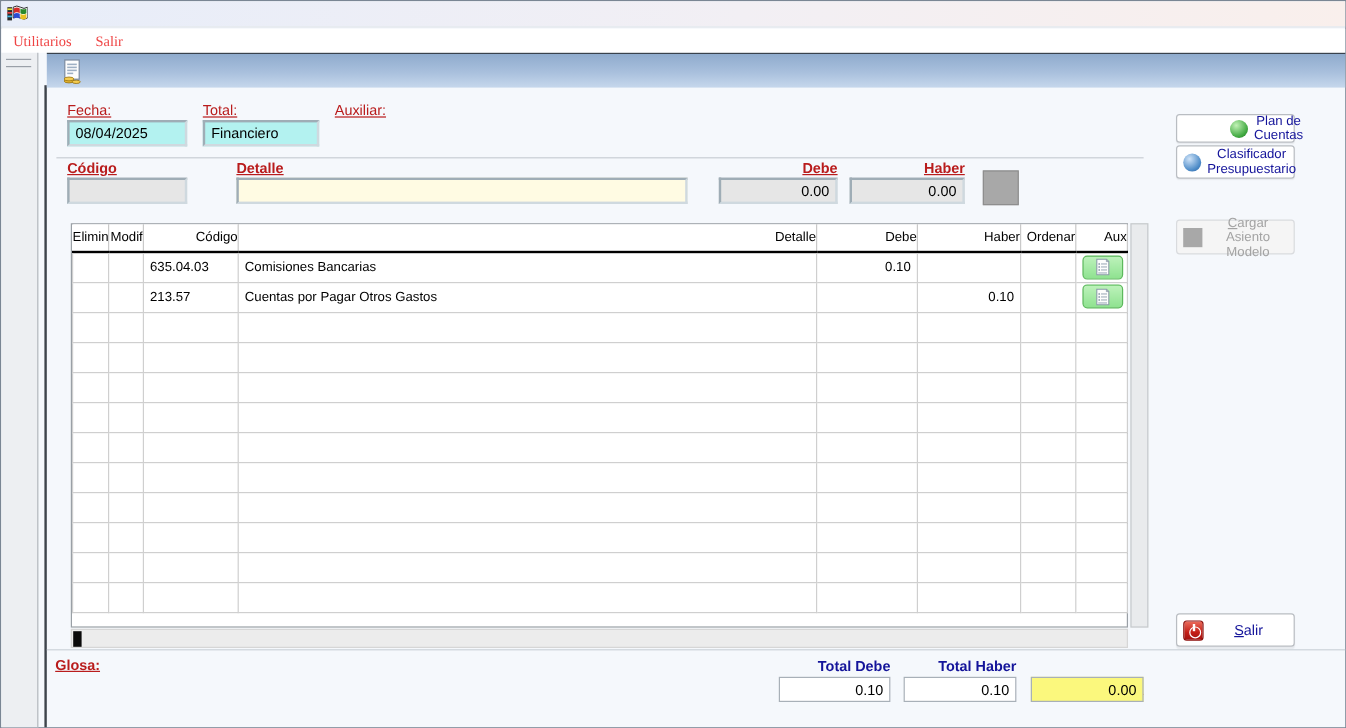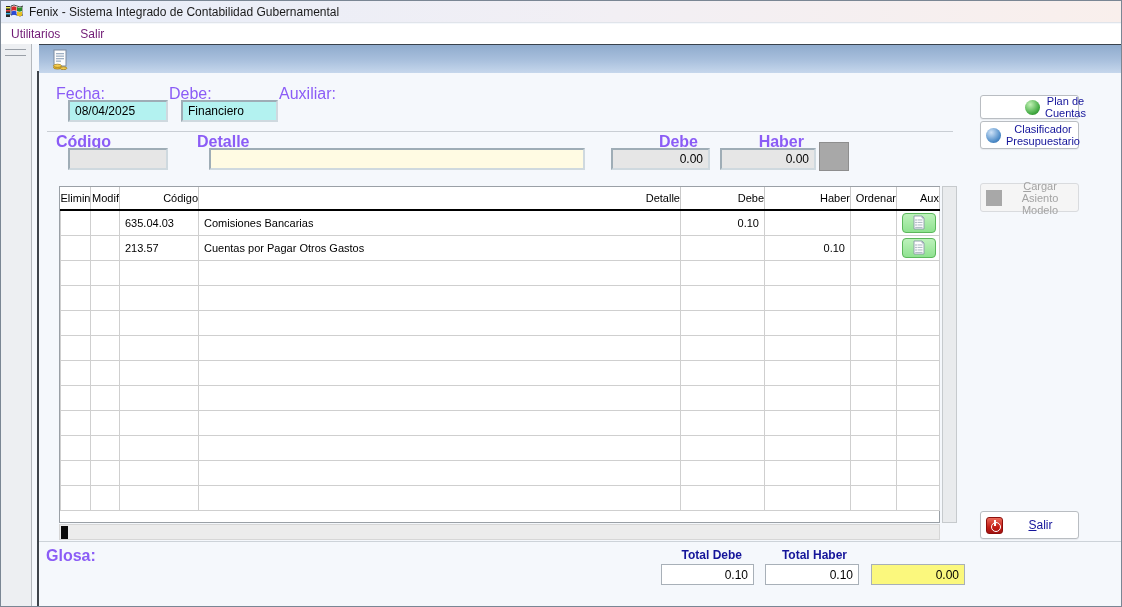--- a/index.html
+++ b/index.html
@@ -15,46 +15,46 @@
     display:flex; align-items:center; padding-left:5px;
     border-bottom:1px solid #e0e4ea;
   }
   .app-icon{ width:17px; height:15px; margin-right:6px; flex:0 0 auto; }
   .window-title{ font-size:12px; color:#1a1a1a; }
   
   .menubar{
     position:absolute; left:0; top:23px; width:1122px; height:20px;
     background:#ffffff; display:flex; align-items:center;
   }
-  .menu-item{ padding:2px 10px; font-size:12px; color:#701a75; cursor:default; }
+  .menu-item{ padding:2px 10px; font-size:12px; color:#ef4444; cursor:default;font-family:Liberation Serif, serif; }
   
   .sidebar{
     position:absolute; left:0; top:43px; width:31px; height:564px;
     background:#edeff2; border-right:1px solid #b4b8bd;
   }
   .splitter-handle{
     position:absolute; left:4px; top:5px; width:21px; height:7px;
     border-top:1px solid #9aa0a8; border-bottom:1px solid #9aa0a8;
   }
   .vdivider{
     position:absolute; left:36px; top:70px; width:2px; height:537px; background:#3e444b;
   }
   
   .toolbar{
     position:absolute; left:38px; top:43px; width:1084px; height:29px;
     background:linear-gradient(180deg,#8fabcd 0%,#a9c0dd 55%,#c6d7ec 100%);
     border-top:1px solid #39424c; display:flex; align-items:center; padding-left:9px;
   }
   .tool-btn{ width:24px; height:24px; display:flex; align-items:center; justify-content:center; border-radius:3px; }
   
-  .lbl{ position:absolute; color:#8b5cf6; font-size:16px; }
+  .lbl{ position:absolute; color:#b91c1c; font-size:12px;text-decoration:underline; }
   .lbl.b{ font-weight:bold; }
   .fld{
     position:absolute; height:22px; border:2px solid; border-color:#9fadb6 #cfd9df #cfd9df #9fadb6;
-    font-size:12px; padding:2px 5px; display:flex; align-items:center; white-space:pre; overflow:hidden;margin-left:12px;
+    font-size:12px; padding:2px 5px; display:flex; align-items:center; white-space:pre; overflow:hidden;
   }
   .fld.cyan{ background:#b3f2f0; }
   .fld.gray{ background:#e6e6e6; }
   .fld.yellow{ background:#fffbe3; }
   .fld.white{ background:#ffffff; }
   .fld.dif{ background:#fbf87d; }
   .fld.num{ justify-content:flex-end; }
   .sep{ position:absolute; height:1px; background:#c9ced4; }
   .blank-sq{
     position:absolute; left:818px; top:141px; width:30px; height:29px;
@@ -137,21 +137,20 @@
       <rect x="0" y="2" width="4" height="11" fill="#2a2a2a"></rect>
       <rect x="0" y="3" width="4" height="1.4" fill="#e8e840"></rect>
       <rect x="0" y="6" width="4" height="1.4" fill="#e84040"></rect>
       <rect x="0" y="9" width="4" height="1.4" fill="#40b8e8"></rect>
       <path d="M5 2 q3 -2 6 0 q3 2 6 0 l0 9 q-3 2 -6 0 q-3 -2 -6 0 Z" fill="#fff" stroke="#222" stroke-width="0.8"></path>
       <path d="M5.5 3 q2.5 -1.4 5 0 l0 4 q-2.5 -1.4 -5 0 Z" fill="#d42a2a"></path>
       <path d="M11 3 q2.5 1.4 5 0 l0 4 q-2.5 1.4 -5 0 Z" fill="#2a8a2a"></path>
       <path d="M5.5 7.5 q2.5 -1.4 5 0 l0 4 q-2.5 -1.4 -5 0 Z" fill="#2a4ad4"></path>
       <path d="M11 7.5 q2.5 1.4 5 0 l0 4 q-2.5 1.4 -5 0 Z" fill="#e8c020"></path>
     </svg>
-    <span class="window-title">Fenix - Sistema Integrado de Contabilidad Gubernamental</span>
   </div>
 
   <div class="menubar">
     <span class="menu-item">Utilitarios</span>
     <span class="menu-item">Salir</span>
   </div>
 
   <div class="sidebar">
     <div class="splitter-handle"></div>
   </div>
@@ -166,21 +165,21 @@
         <rect x="5" y="9" width="8" height="1.3" fill="#9fb0c4"></rect>
         <rect x="5" y="11.5" width="5" height="1.3" fill="#9fb0c4"></rect>
         <ellipse cx="6.5" cy="18.5" rx="4" ry="1.6" fill="#e8b830" stroke="#9a7410" stroke-width="0.7"></ellipse>
         <ellipse cx="6.5" cy="16.8" rx="4" ry="1.6" fill="#f4cc50" stroke="#9a7410" stroke-width="0.7"></ellipse>
         <ellipse cx="12.5" cy="19.2" rx="3.4" ry="1.4" fill="#f4cc50" stroke="#9a7410" stroke-width="0.7"></ellipse>
       </svg>
     </span>
   </div>
 
   <span class="lbl" style="left:55px; top:84px;">Fecha:</span>
-  <span class="lbl" style="left:168px; top:84px;">Debe:</span>
+  <span class="lbl" style="left:168px; top:84px;">Total:</span>
   <span class="lbl" style="left:278px; top:84px;">Auxiliar:</span>
   <div class="fld cyan" style="left:55px; top:99px; width:100px;">08/04/2025</div>
   <div class="fld cyan" style="left:168px; top:99px; width:97px;">Financiero</div>
 
   <div class="sep" style="left:46px; top:130px; width:906px;"></div>
 
   <span class="lbl b" style="left:55px; top:132px;">Código</span>
   <span class="lbl b" style="left:196px; top:132px;">Detalle</span>
   <span class="lbl b" style="left:598px; top:132px; width:99px; text-align:right;">Debe</span>
   <span class="lbl b" style="left:707px; top:132px; width:96px; text-align:right;">Haber</span>

